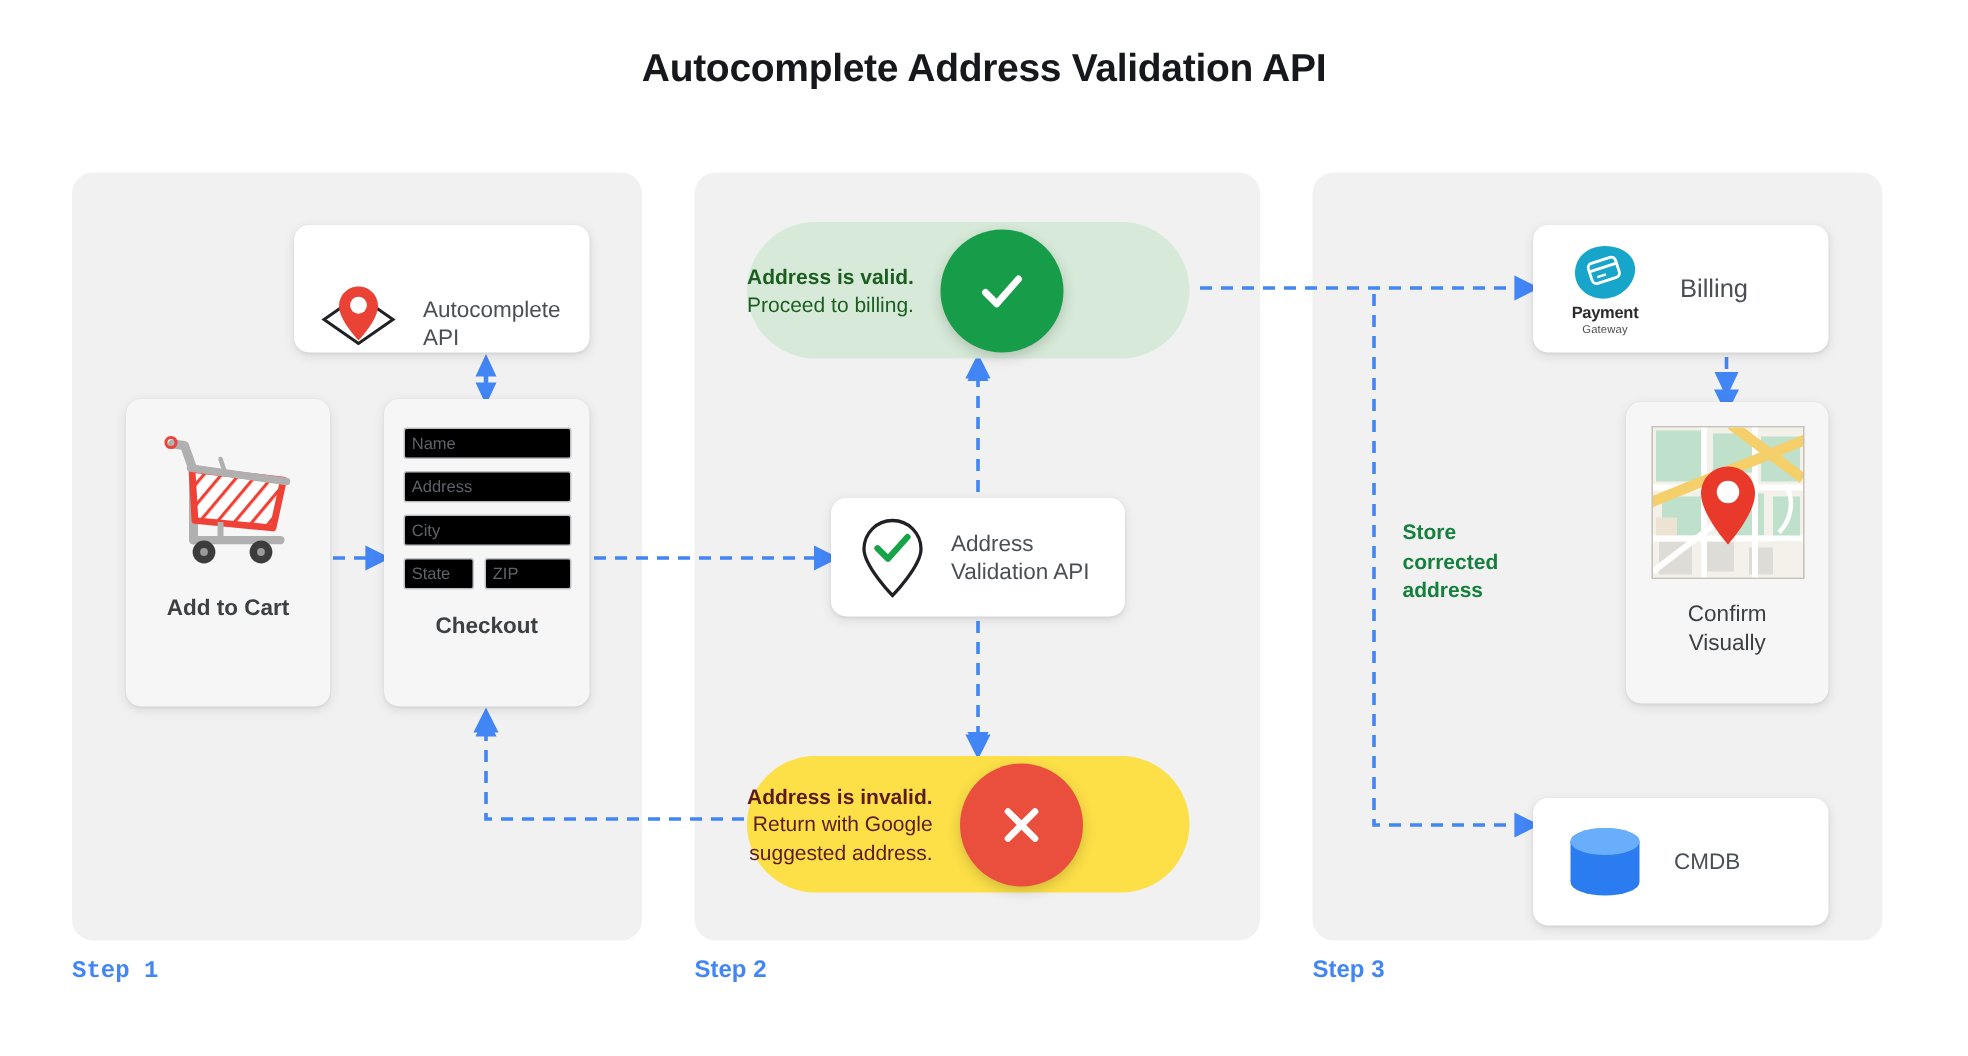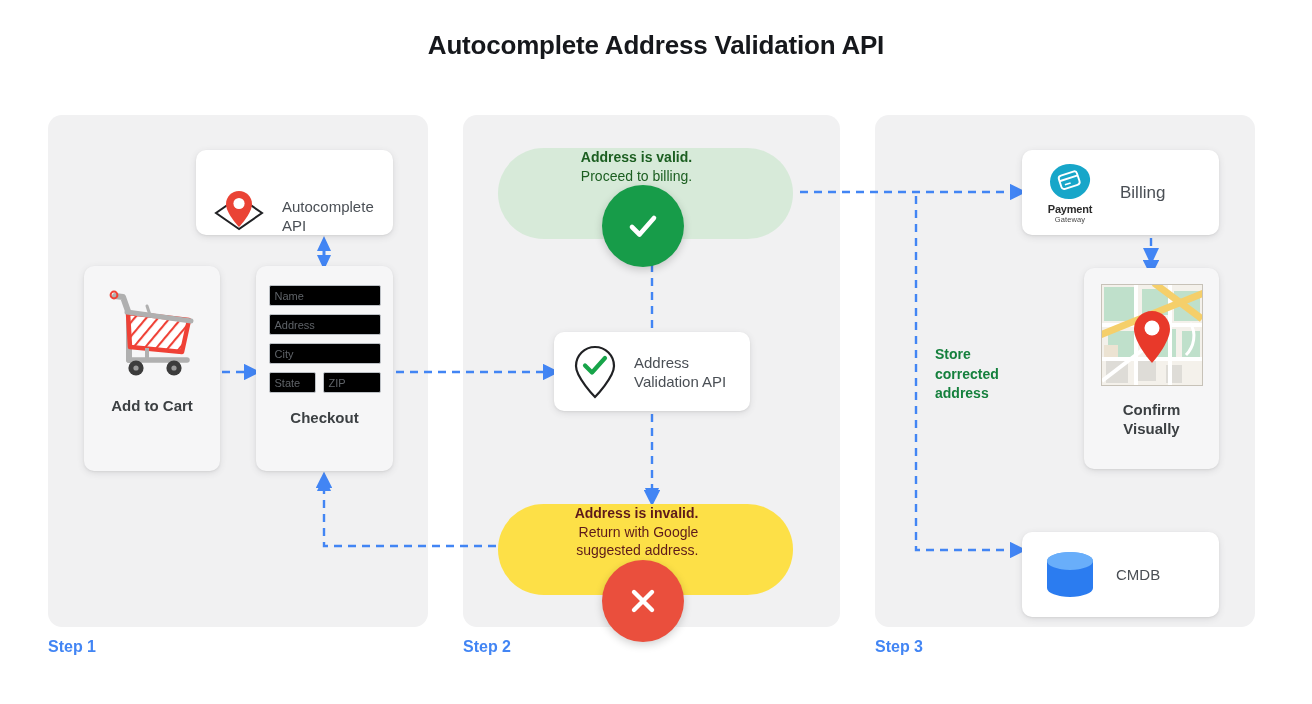--- a/index.html
+++ b/index.html
@@ -26,21 +26,21 @@
     border-radius: 14px;
   }
   #panel1 { left: 48px;  top: 115px; width: 380px; height: 512px; }
   #panel2 { left: 463px; top: 115px; width: 377px; height: 512px; }
   #panel3 { left: 875px; top: 115px; width: 380px; height: 512px; }
 
   .step-label {
     position: absolute; top: 638px;
     font-size: 16px; font-weight: bold; color: #4285f4;
   }
-  #step1-label { left: 48px; }
+  #step1-label { left: 48px; font-family: Liberation Mono, monospace; }
   #step2-label { left: 463px; }
   #step3-label { left: 875px; }
 
   
   .card {
     position: absolute;
     background: #ffffff;
     border-radius: 10px;
     box-shadow: 0 2px 7px rgba(60,64,67,0.13), 0 1px 2px rgba(60,64,67,0.08);
   }
@@ -88,21 +88,21 @@
   .field.state { width: 47px; }
   .field.zip { width: 58px; }
   #checkout-card .label {
     margin-top: 16px; font-size: 15px; font-weight: bold; color: #3c4043;
   }
 
   
   .pill {
     position: absolute;
     border-radius: 46px;
-    display: flex; align-items: center; justify-content: flex-start; flex-direction: column;
+    display: flex; align-items: center; justify-content: flex-start;
   }
   #valid-pill {
     left: 498px; top: 148px; width: 295px; height: 91px;
     background: #d7ead9;
   }
   #invalid-pill {
     left: 498px; top: 504px; width: 295px; height: 91px;
     background: #fde047;
   }
   .pill-text {
@@ -144,21 +144,21 @@
   }
   .paygate .pg-sub {
     font-size: 7.5px; color: #4a4a4a; letter-spacing: 0.1px;
   }
 
   #confirm-card {
     left: 1084px; top: 268px; width: 135px; height: 201px;
     display: flex; flex-direction: column; align-items: center;
   }
   #confirm-card .label {
-    margin-top: 14px; font-size: 15px; font-weight: bold; color: #3c4043;
+    margin-top: 14px; font-size: 15px; font-weight: normal; color: #3c4043;
     text-align: center; line-height: 19px;
   }
   .map-thumb {
     margin-top: 16px; width: 102px; height: 102px;
     border: 1px solid #c7c2b8; position: relative; overflow: hidden;
     background: #f2efe9;
   }
 
   #cmdb-card {
     left: 1022px; top: 508px; width: 197px; height: 85px;

